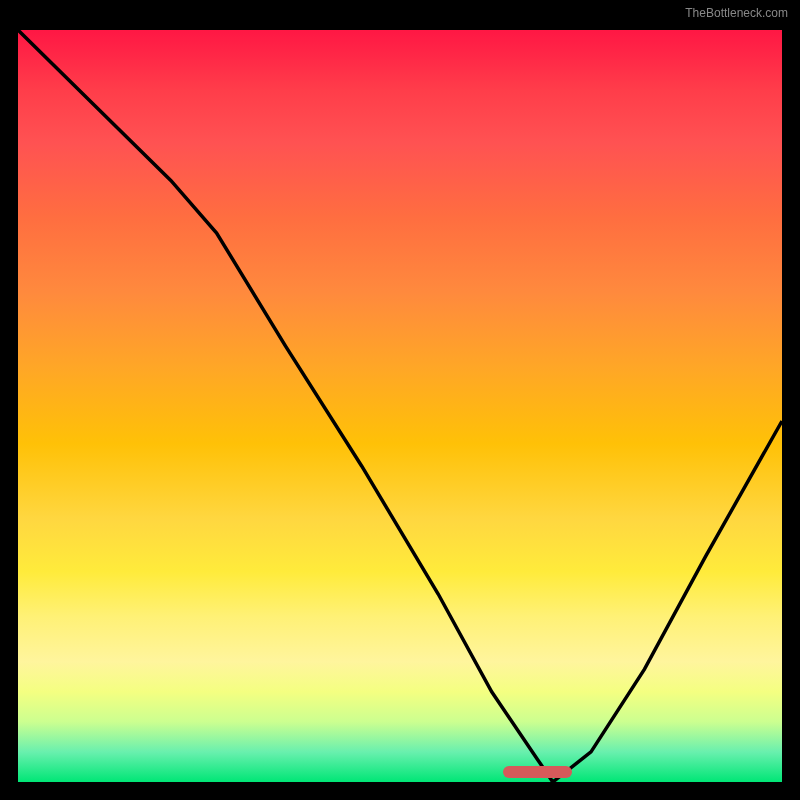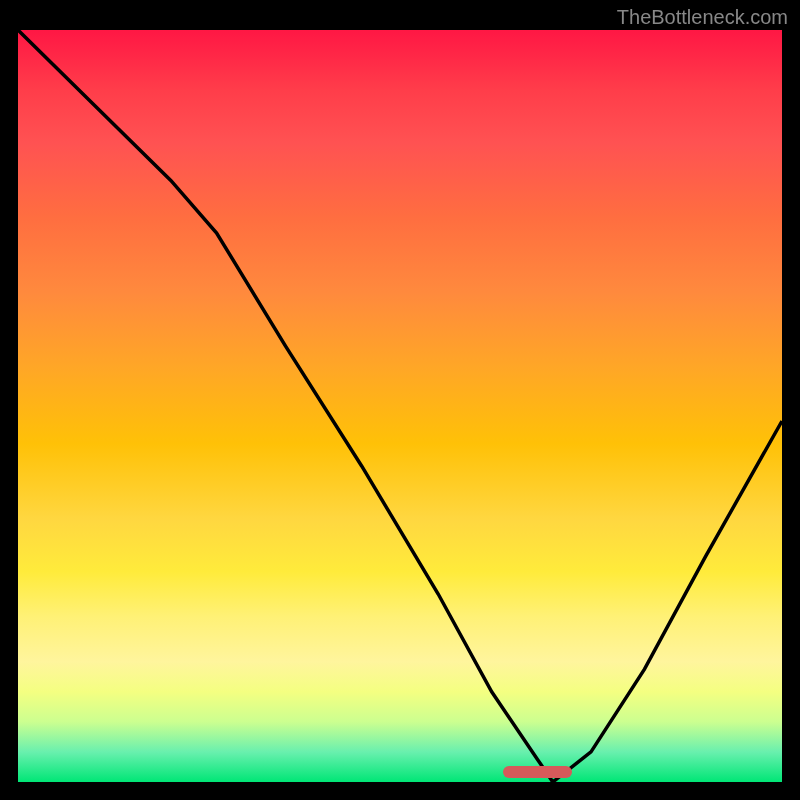--- a/index.html
+++ b/index.html
@@ -12,21 +12,21 @@
       height: 800px;
       background: #000;
       position: relative;
       font-family: Arial, sans-serif;
     }
     .watermark {
       position: absolute;
       top: 6px;
       right: 12px;
       color: #888;
-      font-size: 20px;
+      font-size: 12px;
       font-weight: 500;
       z-index: 10;
     }
     .chart-container {
       position: absolute;
       top: 30px;
       left: 18px;
       width: 764px;
       height: 752px;
       background: linear-gradient(to bottom,

